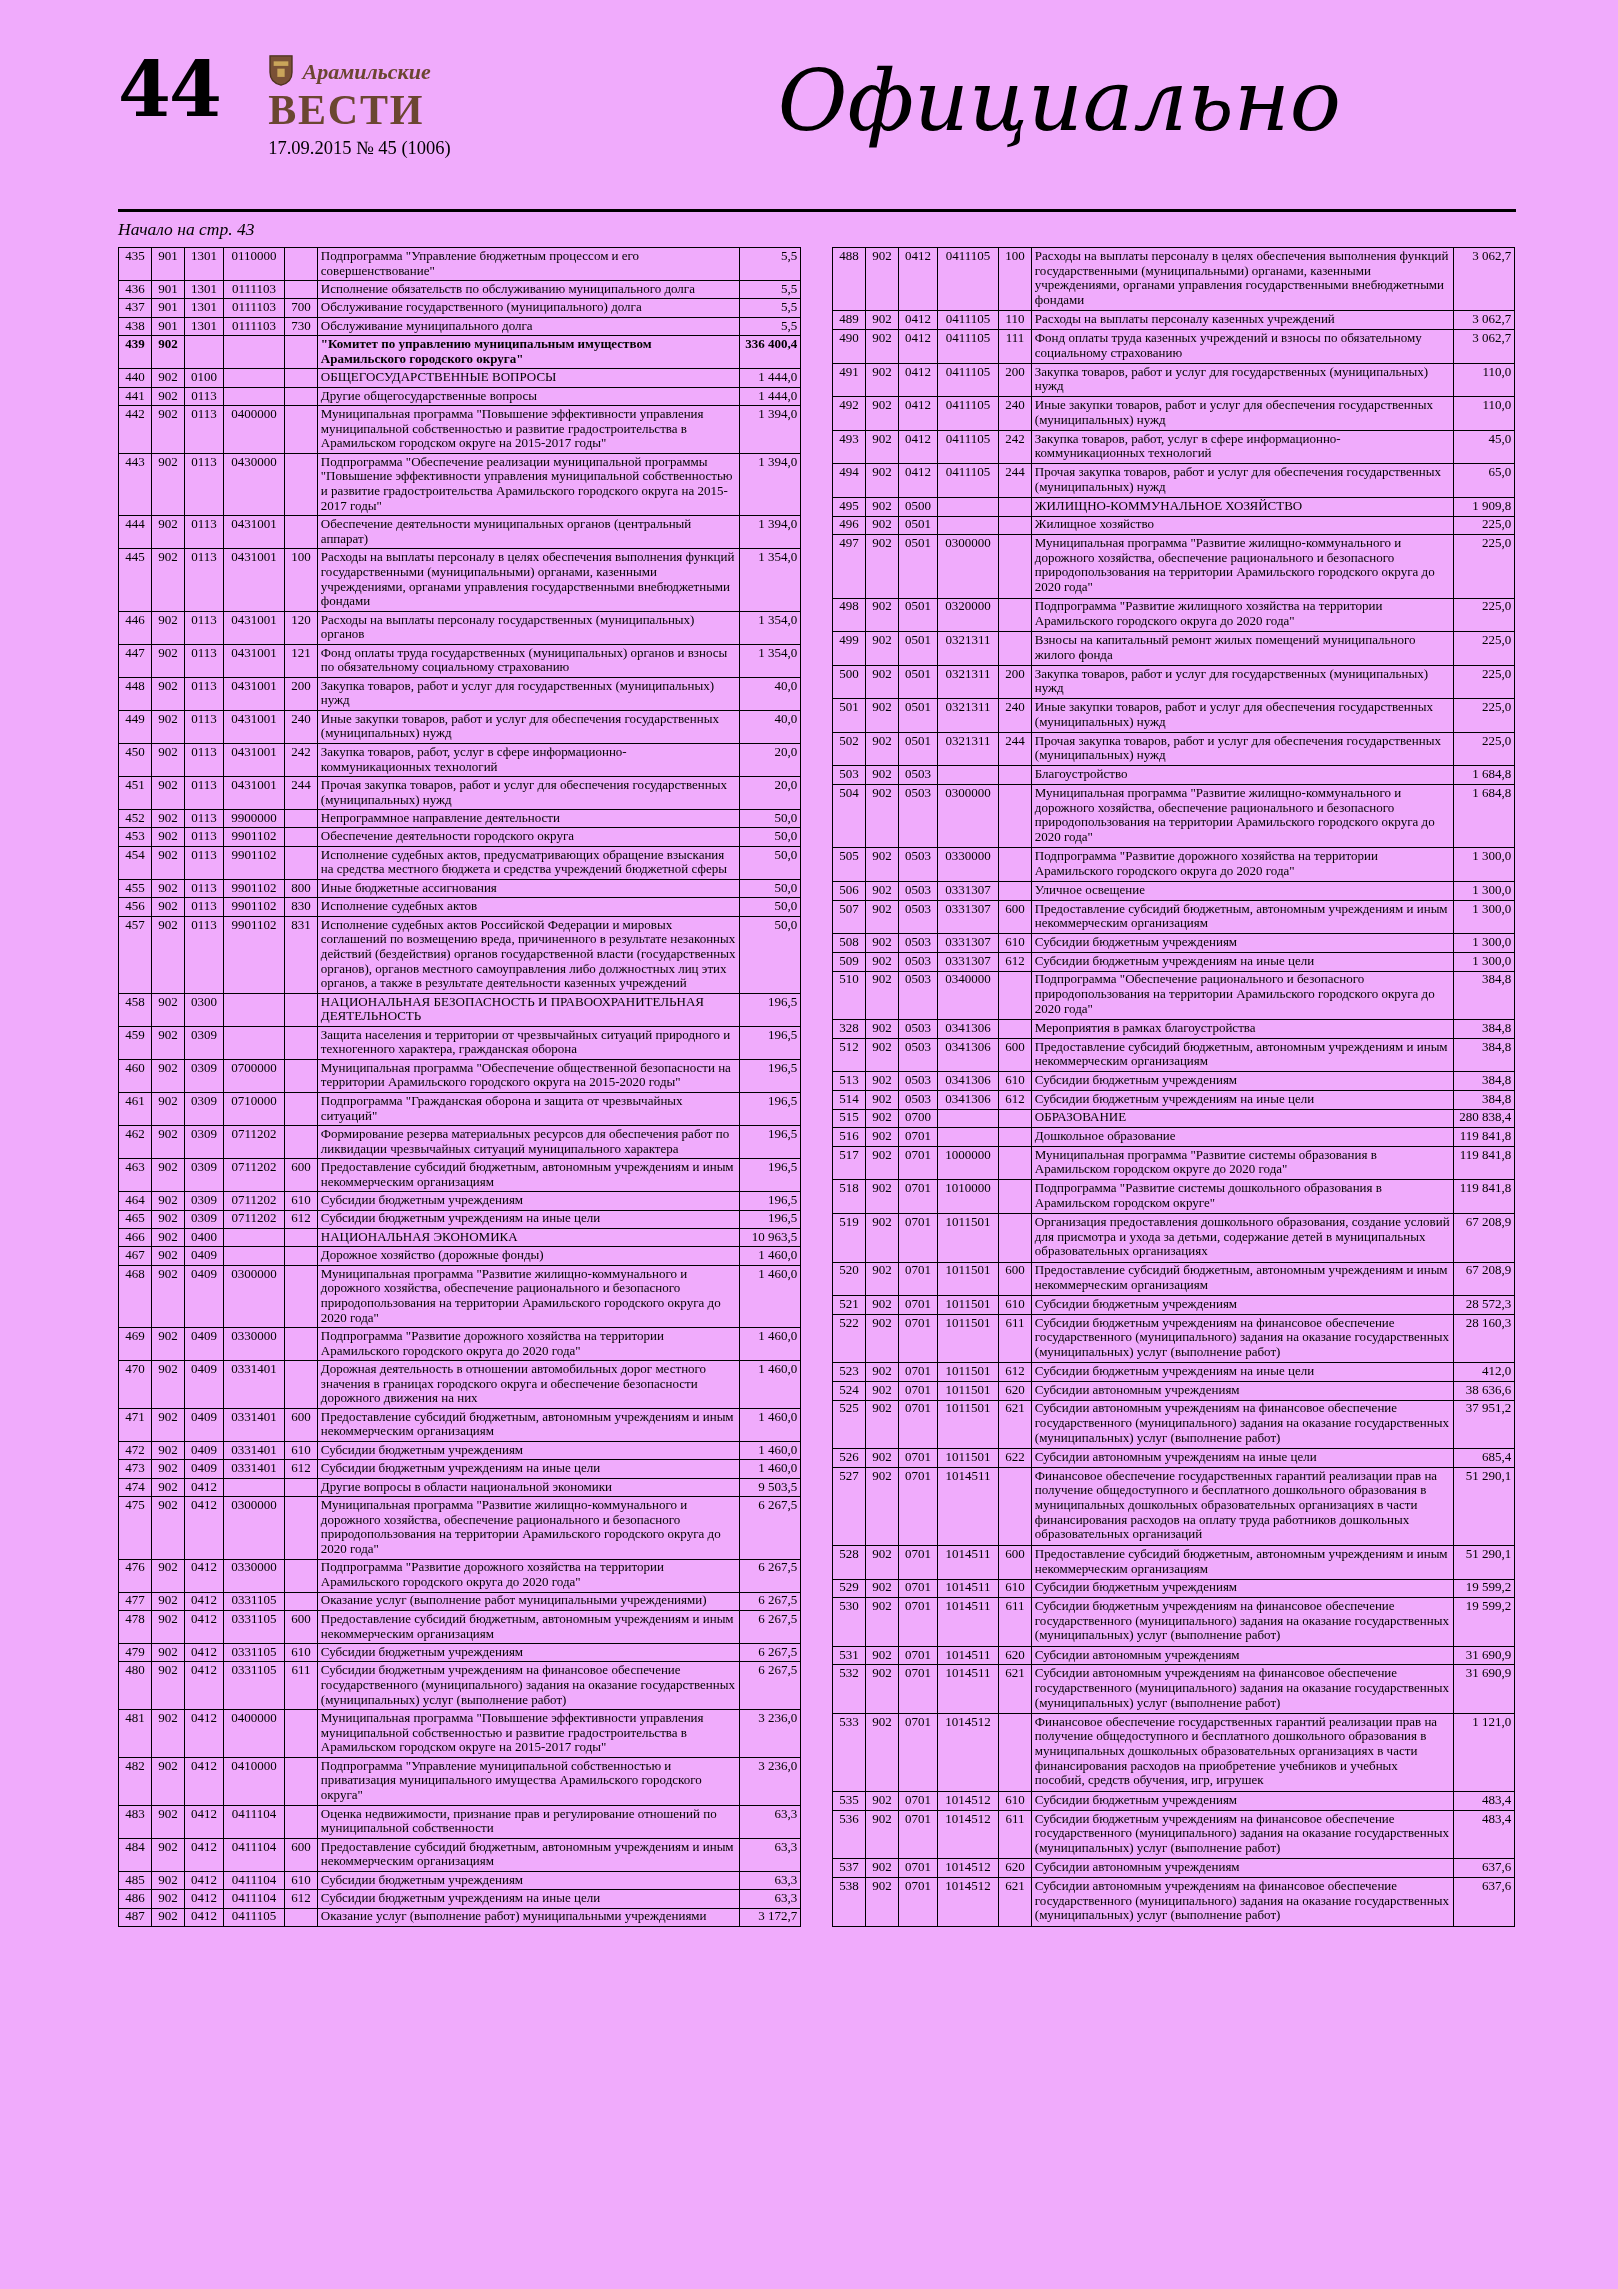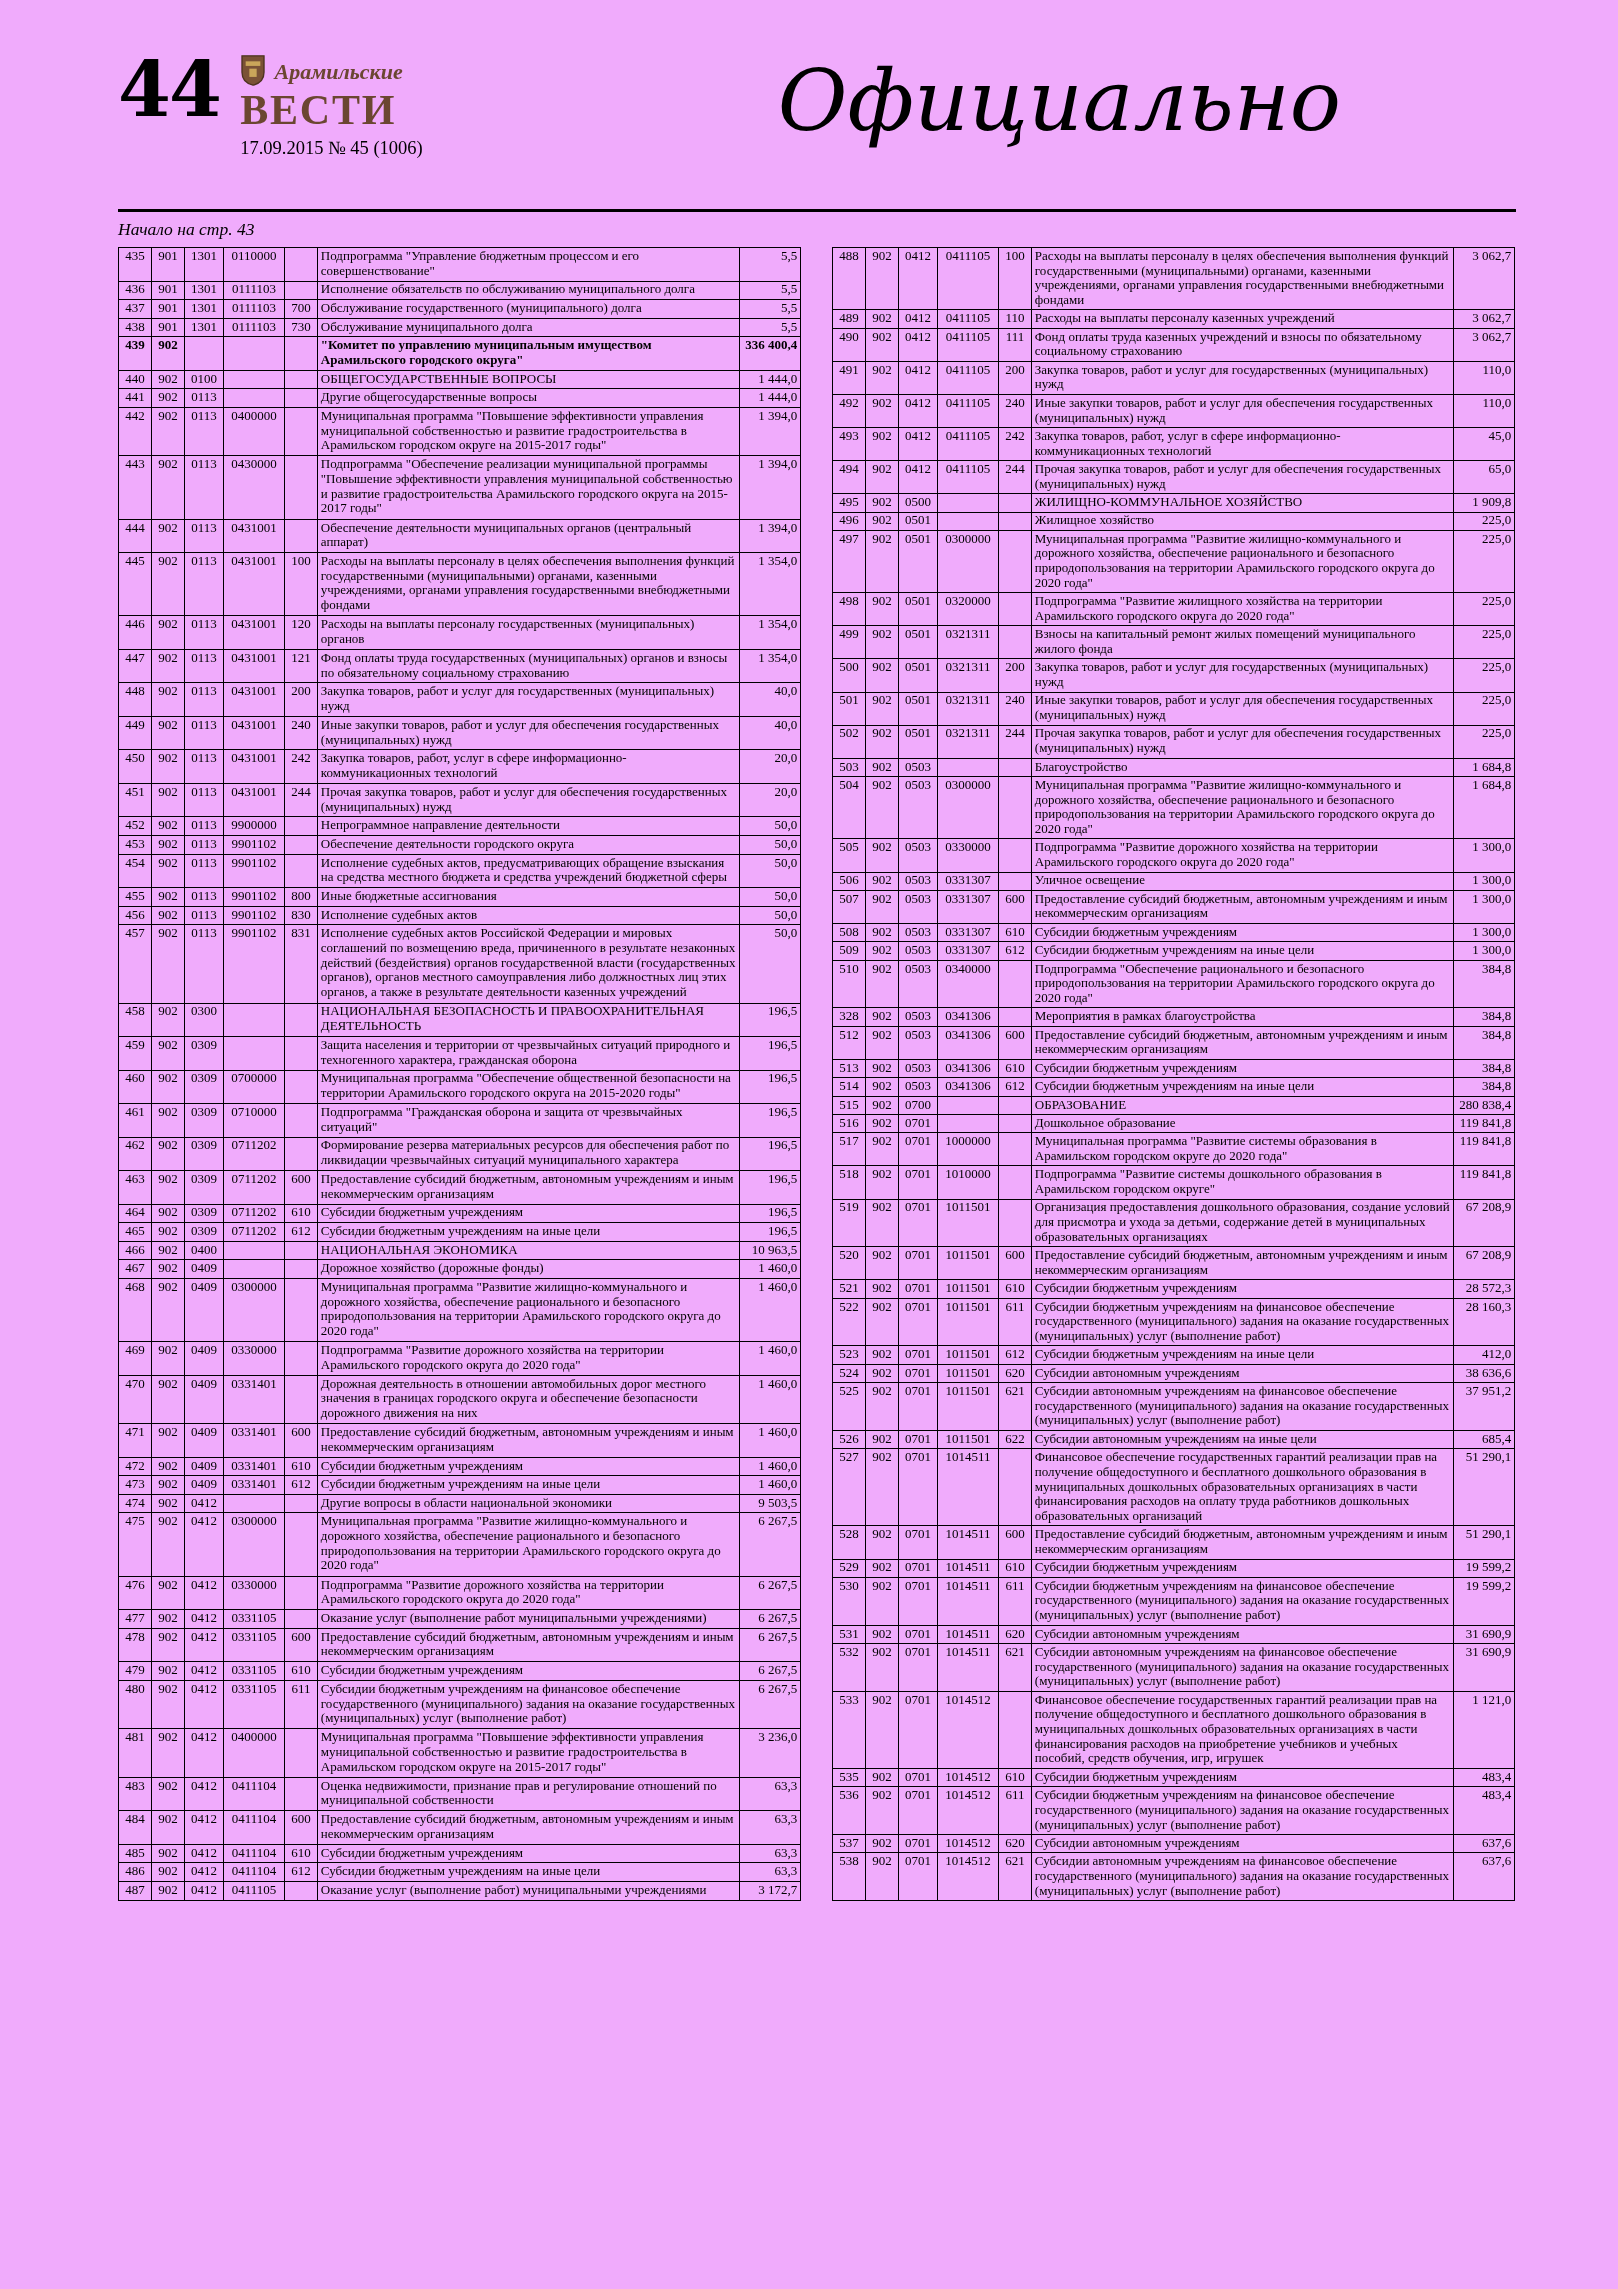--- a/index.html
+++ b/index.html
@@ -1,21 +1,21 @@
 <!DOCTYPE html>
 <html lang="ru" style="--brand: #6b4631;font-size:14.8px"><head>
 <meta charset="utf-8">
 <style>
   html,body{margin:0;padding:0;background:#ffffff;}
   .page{position:relative;width:1619px;height:2290px;background:#f0abfc;color:#000;
         font-family:"Liberation Serif","DejaVu Serif",serif;overflow:hidden;margin:0 auto;}
   
   .hdr{position:absolute;left:118px;right:103px;top:52px;display:flex;align-items:flex-start;}
   .page-num{font-family:"DejaVu Serif",serif;font-weight:bold;font-size:76px;line-height:1;letter-spacing:-1.8px;}
-  .masthead{margin-left:20px;padding-top:1.8px;}
+  .masthead{margin-left:48px;padding-top:1.8px;}
   .mast-row{display:flex;align-items:center;gap:8.3px;}
   .mast-top{font-style:italic;font-weight:bold;font-size:22px;color:var(--brand,#6b4631);line-height:1;}
   .mast-name{font-weight:bold;font-size:42px;line-height:1;letter-spacing:1.8px;color:var(--brand,#6b4631);margin-top:-1.8px;}
   .mast-issue{font-size:18.5px;margin-top:6.5px;color:#000;}
   .section-title{margin-left:auto;margin-right:175px;font-family:"DejaVu Serif",serif;
                  font-style:italic;font-size:85px;line-height:1.1;padding-top:1.8px;}
   .hdr-rule{position:absolute;left:118px;right:103px;top:209px;height:2.8px;background:#000;}
   .note{position:absolute;left:118px;top:219px;font-style:italic;font-size:17.5px;}
   
   .tables{position:absolute;left:118px;top:247px;display:flex;gap:31px;}
@@ -489,20 +489,29 @@
           <tr>
             <td class="c-num">481</td>
             <td class="c-code">902</td>
             <td class="c-code">0412</td>
             <td class="c-code">0400000</td>
             <td class="c-code"></td>
             <td class="c-text">Муниципальная программа "Повышение эффективности управления муниципальной собственностью и развитие градостроительства в Арамильском городском округе на 2015-2017 годы"</td>
             <td class="c-amt">3 236,0</td>
           </tr>
           <tr>
+            <td class="c-num">482</td>
+            <td class="c-code">902</td>
+            <td class="c-code">0412</td>
+            <td class="c-code">0410000</td>
+            <td class="c-code"></td>
+            <td class="c-text">Подпрограмма "Управление муниципальной собственностью и приватизация муниципального имущества Арамильского городского округа"</td>
+            <td class="c-amt">3 236,0</td>
+          </tr>
+          <tr>
             <td class="c-num">483</td>
             <td class="c-code">902</td>
             <td class="c-code">0412</td>
             <td class="c-code">0411104</td>
             <td class="c-code"></td>
             <td class="c-text">Оценка недвижимости, признание прав и регулирование отношений по муниципальной собственности</td>
             <td class="c-amt">63,3</td>
           </tr>
           <tr>
             <td class="c-num">484</td>

